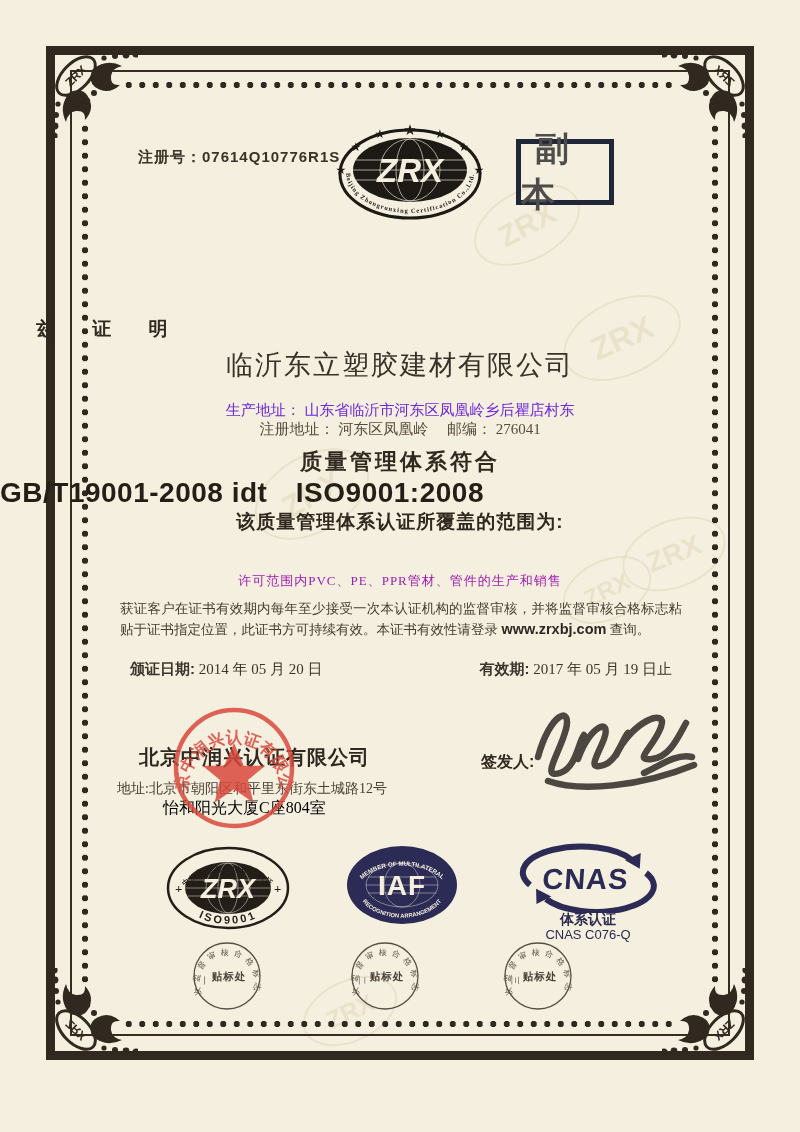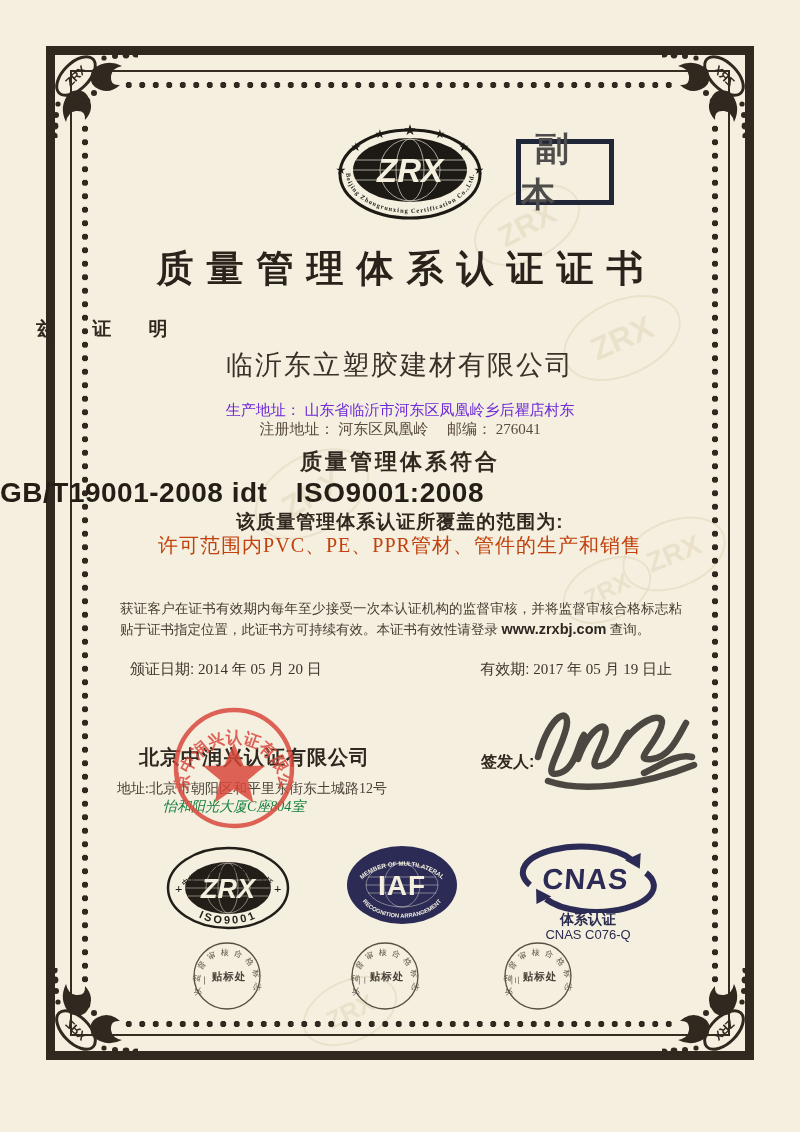--- a/index.html
+++ b/index.html
@@ -33,29 +33,29 @@
   .title{left:0;top:244px;width:100%;text-align:center;font-size:37px;font-weight:bold;
          letter-spacing:13px;text-indent:13px;color:#2a231c;}
   .certify{left:0;top:316px;width:100%;text-align:left;font-size:19px;font-weight:bold;
          letter-spacing:16px;text-indent:16px;padding-left:20px;}
   .company{left:0;top:347px;width:100%;text-align:center;font-size:27px;letter-spacing:2px;color:#3a3129;}
   .addr1{left:0;top:382px;width:100%;text-align:center;font-size:15px;color:#584b3e;margin-top:38px;}
   .addr2{left:0;top:401px;width:100%;text-align:center;font-size:15px;color:#6d28d9;}
   .conf{left:0;top:447px;width:100%;text-align:center;font-size:22px;font-weight:bold;letter-spacing:3px;}
   .std{left:0;top:474px;width:100%;text-align:left;font-size:28px;font-weight:bold;letter-spacing:.5px;color:#241e17;}
   .scopeh{left:0;top:509px;width:100%;text-align:center;font-size:19px;font-weight:bold;letter-spacing:1px;}
-  .scopet{left:0;top:532px;width:100%;text-align:center;font-size:20px;color:#c2410c;letter-spacing:1px;}
+  .scopet{left:0;top:572px;width:100%;text-align:center;font-size:13px;color:#a21caf;letter-spacing:1px;}
   .fine{left:120px;top:598px;width:562px;font-size:13.5px;line-height:21px;color:#453c32;text-align:justify;}
   .fine b{font-family:"Liberation Sans",sans-serif;font-size:14.5px;color:#2e2721;}
   .dates{left:120px;top:660px;width:562px;display:flex;justify-content:space-between;
          font-size:15px;color:#3c342b;padding:0 10px;box-sizing:border-box;}
-  .dates .lbl{font-weight:normal;}
+  .dates .lbl{font-weight:bold;}
   .issuer-name{left:139px;top:744px;font-size:20px;font-weight:bold;color:#2f2821;letter-spacing:1px;}
   .issuer-a1{left:117px;top:780px;font-size:14px;color:#4a4036;}
-  .issuer-a2{left:163px;top:798px;font-size:14px;color:#15803d;font-style:italic;}
+  .issuer-a2{left:163px;top:798px;font-size:16px;color:#000000;}
   .signer{left:481px;top:752px;font-size:16px;font-weight:bold;}
   .cnas-cap1{left:520px;top:911px;width:136px;text-align:center;font-size:14px;font-weight:bold;color:#2b2b50;}
   .cnas-cap2{left:520px;top:927px;width:136px;text-align:center;font-size:13px;color:#2b2b50;
              font-family:"Liberation Sans",sans-serif;}
   .svgabs{position:absolute;}
 </style>
 </head>
 <body>
 
 <div class="page">
@@ -140,20 +140,23 @@
     <circle cx="12" cy="58" r="2.6" fill="#31281f"></circle>
       <circle cx="10" cy="69" r="3" fill="#31281f"></circle>
       <circle cx="9" cy="80" r="3.4" fill="#31281f"></circle>
       <circle cx="8" cy="90" r="3.6" fill="#31281f"></circle>
     <circle cx="52" cy="36" r="2.6" fill="#31281f"></circle>
       <circle cx="48" cy="47" r="3" fill="#31281f"></circle>
       <circle cx="41" cy="55" r="3.2" fill="#31281f"></circle>
       <circle cx="33" cy="60" r="3.2" fill="#31281f"></circle>
   </svg>
 
+  <div class="abs regno sans">
+    <span>注册号：</span><span>07614Q10776R1S</span>
+  </div>
 
   <svg class="svgabs" style="left:334px;top:124px;" width="152" height="106" viewBox="0 0 152 106">
     <ellipse cx="76" cy="50" rx="70" ry="44" fill="#f4efdf" stroke="#1d1a15" stroke-width="3"></ellipse>
     <ellipse cx="76" cy="46" rx="57" ry="32" fill="#1d1a15"></ellipse>
     <g stroke="rgba(244,239,223,.65)" stroke-width="1" fill="none">
       <ellipse cx="76" cy="46" rx="30" ry="31"></ellipse>
         <ellipse cx="76" cy="46" rx="14" ry="31"></ellipse>
       <line x1="22" y1="36" x2="130" y2="36"></line>
         <line x1="19" y1="46" x2="133" y2="46"></line>
         <line x1="22" y1="56" x2="130" y2="56"></line>
@@ -173,21 +176,20 @@
       </defs>
     <text font-size="6.4" font-weight="bold" letter-spacing="1" fill="#1d1a15" font-family="Liberation Serif, serif">
       <textPath href="#tpTop" startOffset="50%" text-anchor="middle">Beijing Zhongrunxing Certification Co.,Ltd.</textPath>
     </text>
   </svg>
 
   <div class="abs dup">
     <span>副本</span>
   </div>
 
-  <div class="abs title sans">质量管理体系认证证书</div>
   <div class="abs certify sans">兹 证 明</div>
   <div class="abs company">临沂东立塑胶建材有限公司</div>
   <div class="abs addr1">注册地址： 河东区凤凰岭　 邮编： 276041</div>
   <div class="abs addr2">生产地址： 山东省临沂市河东区凤凰岭乡后瞿店村东</div>
   <div class="abs conf sans">质量管理体系符合</div>
   <div class="abs std sans">GB/T19001-2008 idt　ISO9001:2008</div>
   <div class="abs scopeh sans">该质量管理体系认证所覆盖的范围为:</div>
   <div class="abs scopet">许可范围内PVC、PE、PPR管材、管件的生产和销售</div>
 
   <p class="abs fine" style="margin:0;">

